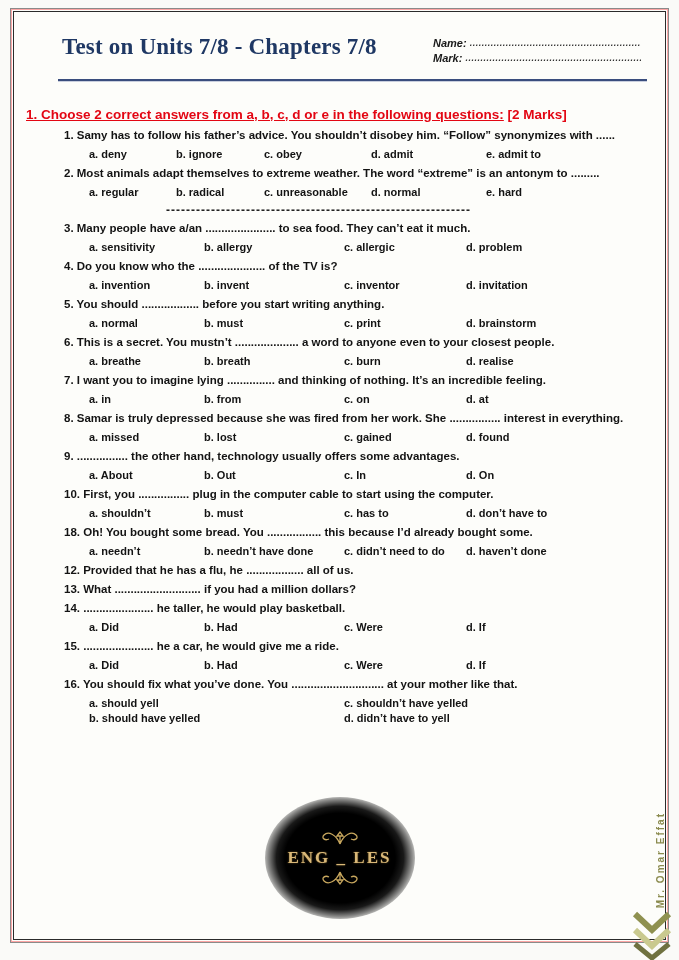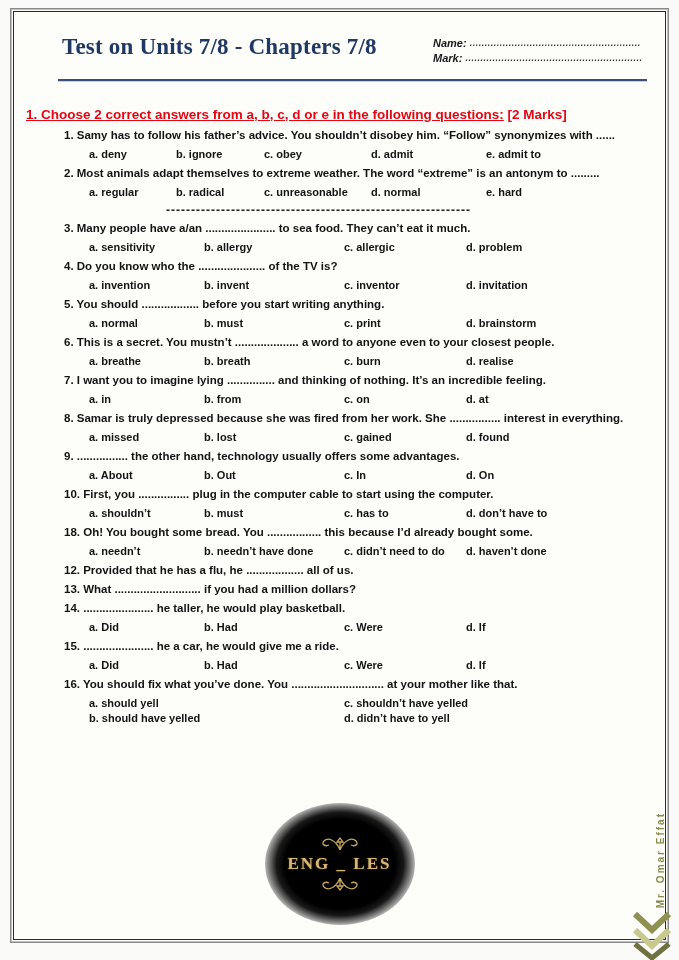--- a/index.html
+++ b/index.html
@@ -63,21 +63,21 @@
   .cols2{grid-template-columns:255px auto;}
   .option{white-space:nowrap;}
   .separator{
     text-align:center;font-weight:700;font-size:12px;color:#222;
     letter-spacing:1px;line-height:14px;margin:3px 40px 1px 0;
     white-space:nowrap;overflow:hidden;
   }
   .section{margin-bottom:4px;}
   
   .logo{
-    position:absolute;left:50%;bottom:14px;transform:translateX(-50%);
+    position:absolute;left:50%;bottom:20px;transform:translateX(-50%);
     width:150px;height:122px;
     display:flex;flex-direction:column;align-items:center;justify-content:center;
     background:radial-gradient(ellipse at center, #000 52%, rgba(0,0,0,.9) 60%, rgba(0,0,0,.45) 68%, rgba(0,0,0,0) 75%);
     border-radius:50%;
   }
   .logo-text{
     font-family:"Liberation Serif", serif;
     color:#d9b878;font-size:17px;font-weight:700;letter-spacing:2px;
     text-shadow:0 0 2px #6b5220;white-space:nowrap;
   }

